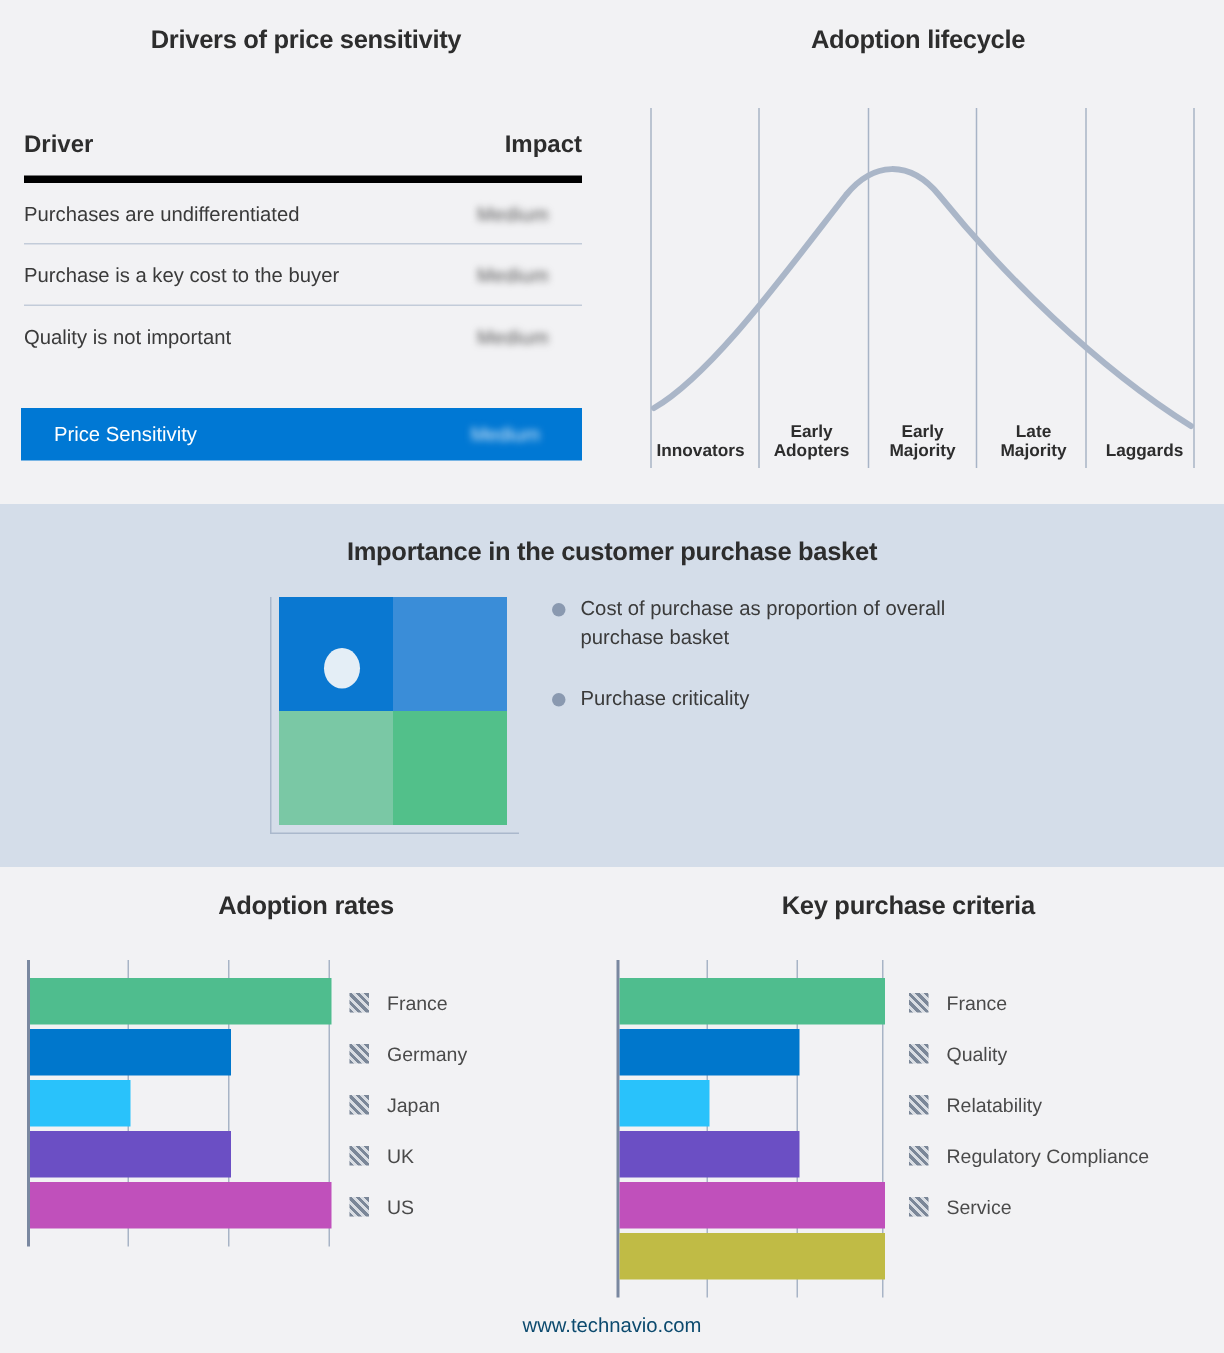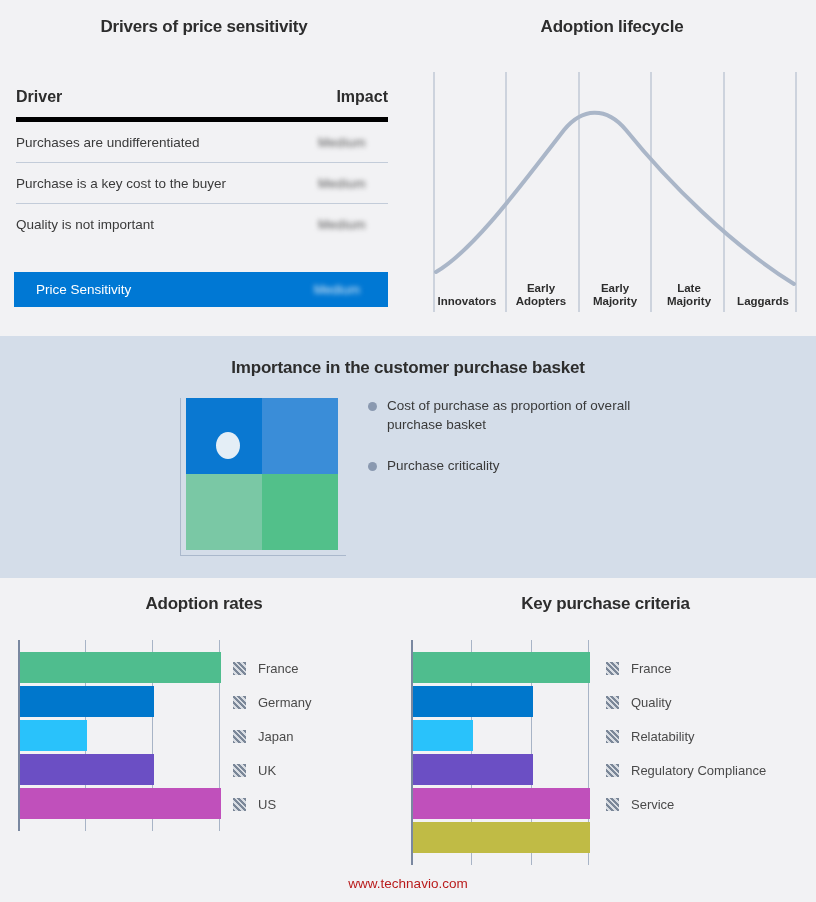--- a/index.html
+++ b/index.html
@@ -285,21 +285,21 @@
     color: #4a4a4a;
     white-space: nowrap;
   }
 
   #footer-url {
     position: absolute;
     left: 0; top: 876px;
     width: 816px;
     text-align: center;
     font-size: 13.5px;
-    color: #b91c1c;
+    color: #0c4a6e;
   }
 </style>
 </head>
 <body>
 
 <div id="top-section">
 
   <div id="drivers-panel">
     <div class="panel-title">Drivers of price sensitivity</div>
 

